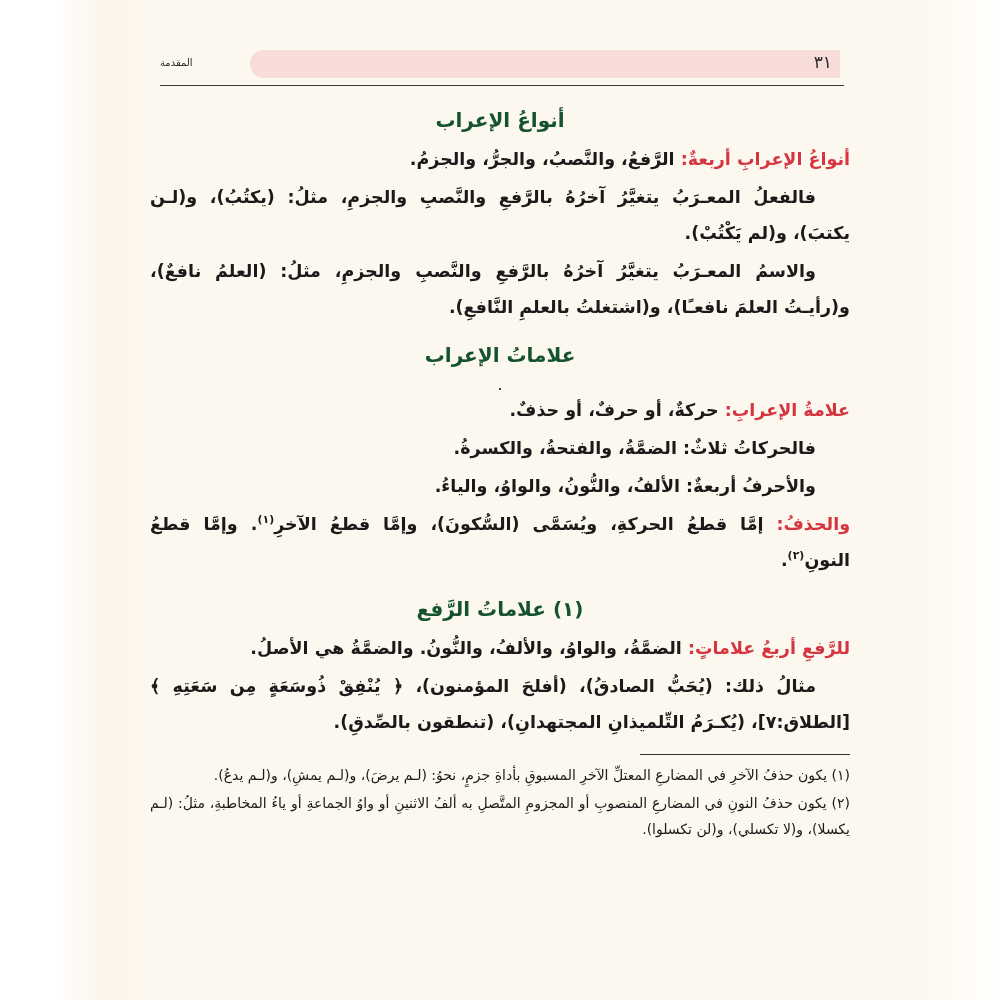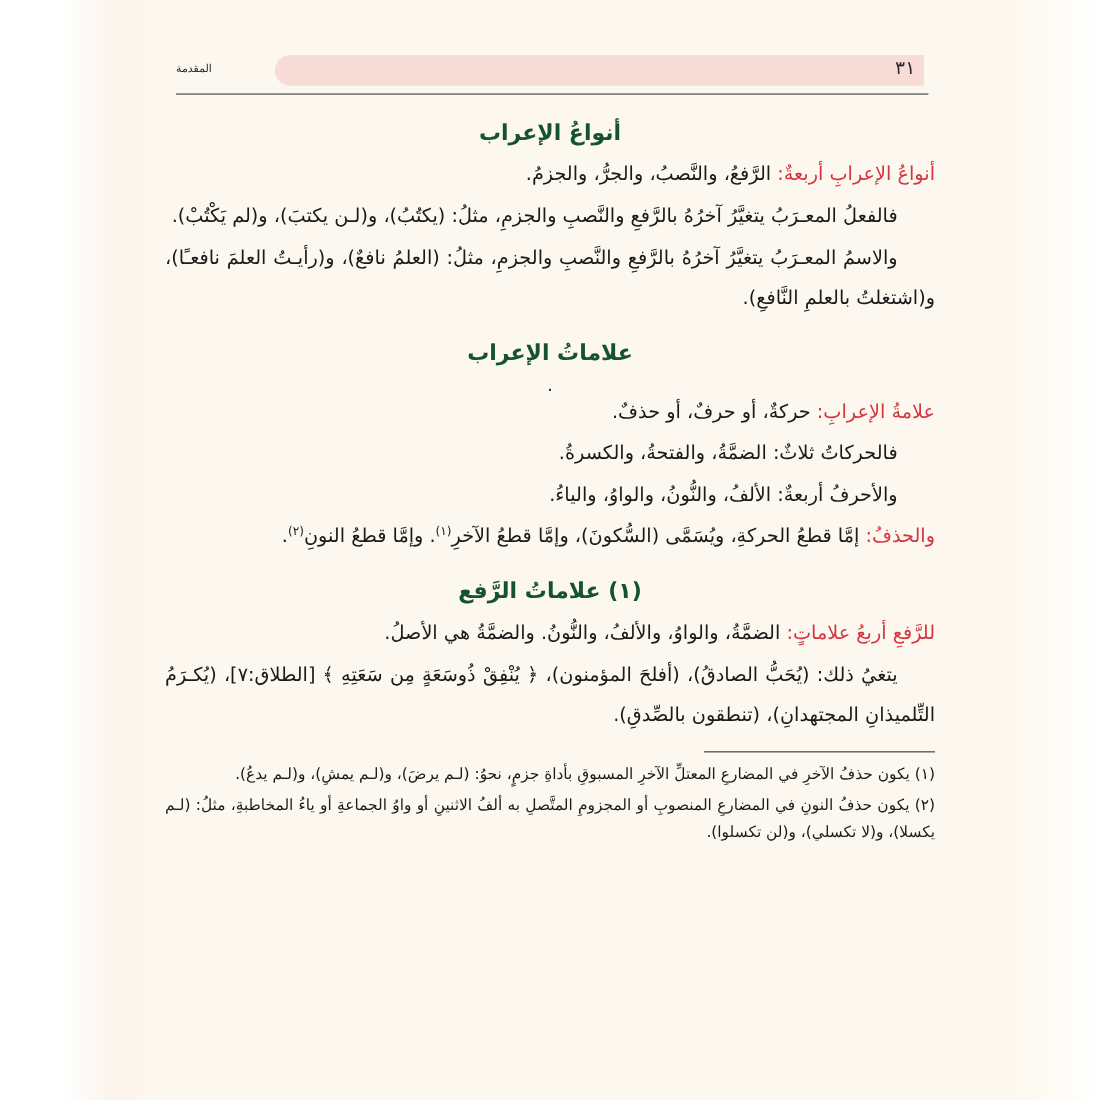--- a/index.html
+++ b/index.html
@@ -97,20 +97,21 @@
     text-align: center;
     color: #14532d;
     font-size: 20px;
     font-weight: bold;
     margin: 14px 0 6px 0;
     line-height: 1.6;
   }
   .para {
     margin: 0 0 2px 0;
     text-indent: 34px;
+    font-weight: bold;
   }
   .para.noindent { text-indent: 0; }
   .red { color: #d4353f; }
   .redblock {
     color: #d4353f;
     text-indent: 0;
     margin: 6px 0 4px 0;
   }
   .center-dot {
     text-align: center;
@@ -194,21 +195,21 @@
       </p>
 
       <h2 class="section-title">(١) علاماتُ الرَّفع</h2>
 
       <p class="para noindent">
         <span class="red">للرَّفعِ أربعُ علاماتٍ:</span>
         <span>الضمَّةُ، والواوُ، والألفُ، والنُّونُ. والضمَّةُ هي الأصلُ.</span>
       </p>
 
       <p class="para">
-        <span>يتغيُ ذلك: (يُحَبُّ الصادقُ)، (أفلحَ المؤمنون)، ﴿ يُنْفِقْ ذُوسَعَةٍ مِن سَعَتِهِ ﴾ [الطلاق:٧]، (يُكـرَمُ التِّلميذانِ المجتهدانِ)، (تنطقون بالصِّدقِ).</span>
+        <span>مثالُ ذلك: (يُحَبُّ الصادقُ)، (أفلحَ المؤمنون)، ﴿ يُنْفِقْ ذُوسَعَةٍ مِن سَعَتِهِ ﴾ [الطلاق:٧]، (يُكـرَمُ التِّلميذانِ المجتهدانِ)، (تنطقون بالصِّدقِ).</span>
       </p>
 
     </div>
 
     <div class="fn-rule"></div>
 
     <div class="footnotes">
       <p class="footnote">(١) يكون حذفُ الآخرِ في المضارعِ المعتلِّ الآخرِ المسبوقِ بأداةِ جزمٍ، نحوُ: (لـم يرضَ)، و(لـم يمشِ)، و(لـم يدعُ).</p>
       <p class="footnote">(٢) يكون حذفُ النونِ في المضارعِ المنصوبِ أو المجزومِ المتَّصلِ به ألفُ الاثنينِ أو واوُ الجماعةِ أو ياءُ المخاطبةِ، مثلُ: (لـم يكسلا)، و(لا تكسلي)، و(لن تكسلوا).</p>
     </div>

